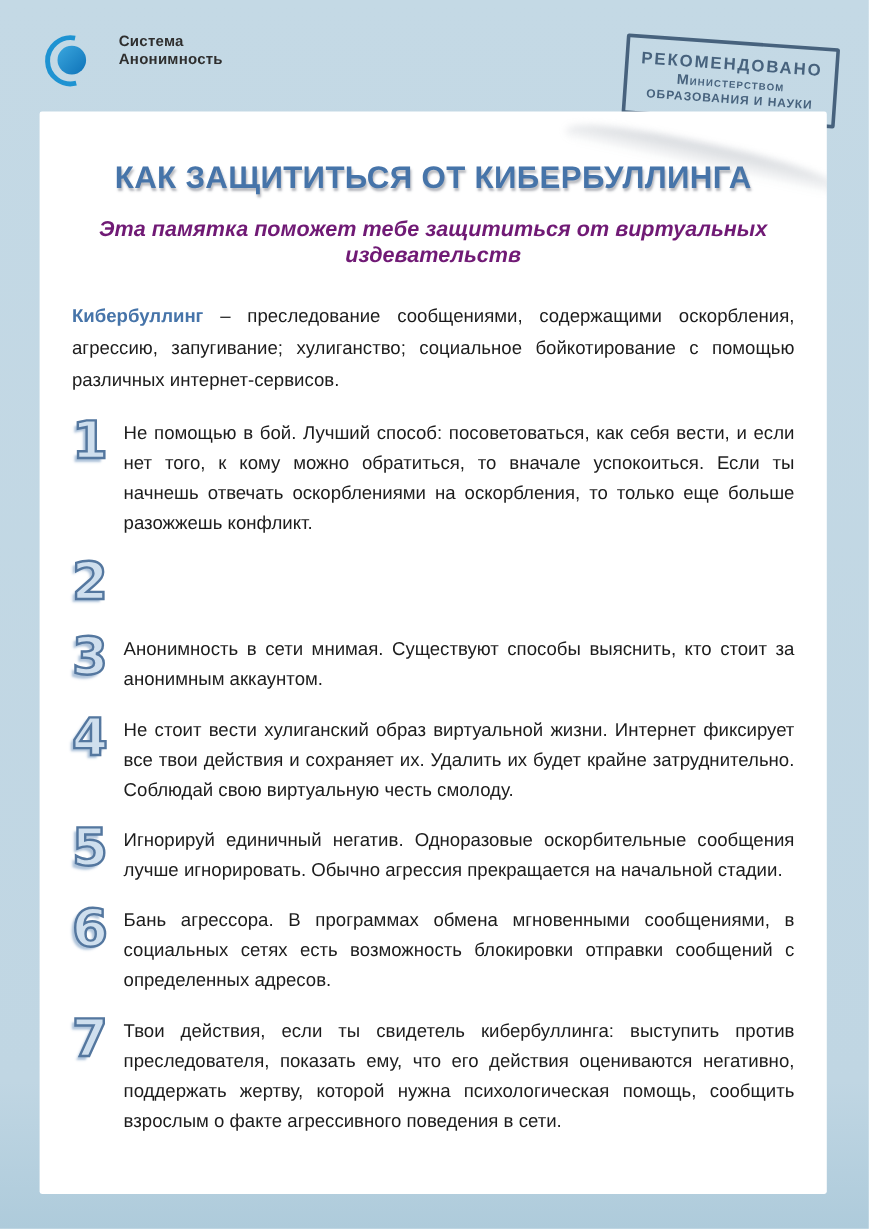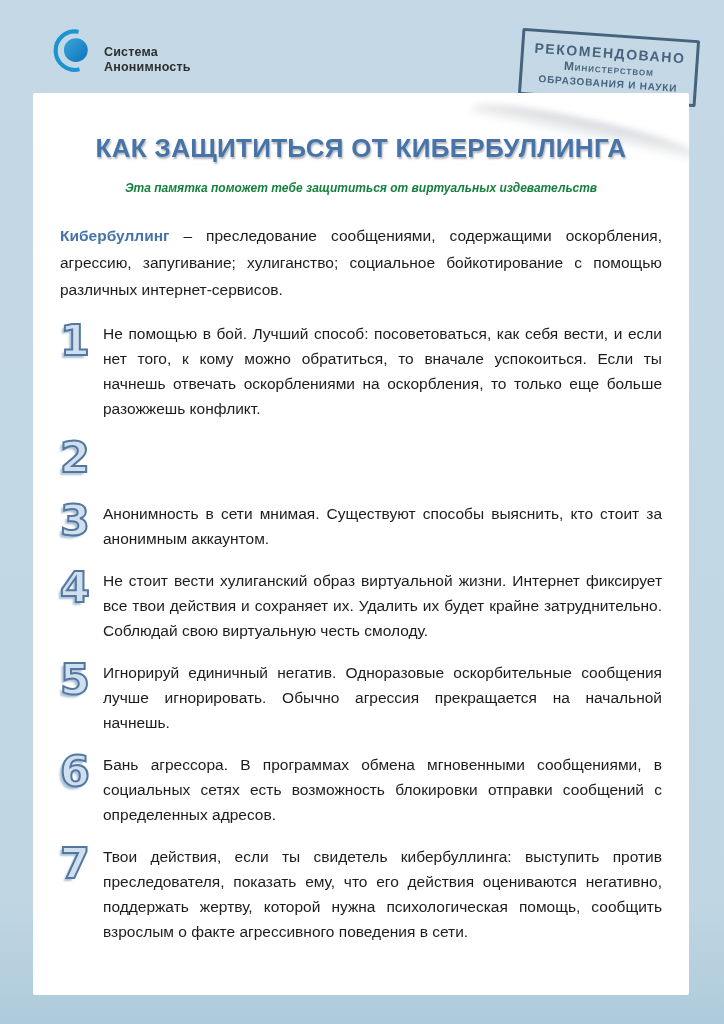--- a/index.html
+++ b/index.html
@@ -6,22 +6,22 @@
   body {
     width: 724px; height: 1024px;
     position: relative;
     overflow: hidden;
     font-family: "Liberation Sans", sans-serif;
     background: linear-gradient(180deg, #c4d9e5 0%, #c0d6e3 88%, #aecbdb 100%);
   }
 
   
   .logo {
-    position: absolute; left: 52px; top: 27px;
-    display: flex; align-items: flex-end; gap: 8px;
+    position: absolute; left: 36px; top: 27px;
+    display: flex; align-items: flex-start; gap: 19px;
   }
   .logo-text { display: flex; flex-direction: column; }
   .logo-text span {
     font-size: 12.5px; font-weight: bold; color: #2e2e2e; line-height: 15px;
     letter-spacing: 0.2px;
   }
 
   
   .stamp {
     position: absolute; top: 34px; right: 26px;
@@ -66,22 +66,22 @@
     font-weight: bold;
     color: #4674a9;
     letter-spacing: 0.3px;
     text-shadow: 1px 2px 2px rgba(70,75,90,0.40);
   }
   .subtitle {
     margin: 17px 0 14px;
     text-align: center;
     font-style: italic;
     font-weight: bold;
-    font-size: 12px;
-    color: #15803d;
+    font-size: 18px;
+    color: #701a75;
   }
 
   .definition {
     margin: 27px 0 0;
     font-size: 15.5px;
     line-height: 27px;
     color: #1c1c1c;
     text-align: justify;
     text-align-last: left;
   }
@@ -174,21 +174,21 @@
     <div class="tip">
       <div class="tip-num">3</div>
       <p class="tip-text">Анонимность в сети мнимая. Существуют способы выяснить, кто стоит за анонимным аккаунтом.</p>
     </div>
     <div class="tip">
       <div class="tip-num">4</div>
       <p class="tip-text">Не стоит вести хулиганский образ виртуальной жизни. Интернет фиксирует все твои действия и сохраняет их. Удалить их будет крайне затруднительно. Соблюдай свою виртуальную честь смолоду.</p>
     </div>
     <div class="tip">
       <div class="tip-num">5</div>
-      <p class="tip-text">Игнорируй единичный негатив. Одноразовые оскорбительные сообщения лучше игнорировать. Обычно агрессия прекращается на начальной начнешь.</p>
+      <p class="tip-text">Игнорируй единичный негатив. Одноразовые оскорбительные сообщения лучше игнорировать. Обычно агрессия прекращается на начальной стадии.</p>
     </div>
     <div class="tip">
       <div class="tip-num">6</div>
       <p class="tip-text">Бань агрессора. В программах обмена мгновенными сообщениями, в социальных сетях есть возможность блокировки отправки сообщений с определенных адресов.</p>
     </div>
     <div class="tip">
       <div class="tip-num">7</div>
       <p class="tip-text">Твои действия, если ты свидетель кибербуллинга: выступить против преследователя, показать ему, что его действия оцениваются негативно, поддержать жертву, которой нужна психологическая помощь, сообщить взрослым о факте агрессивного поведения в сети.</p>
     </div>
   </div>

